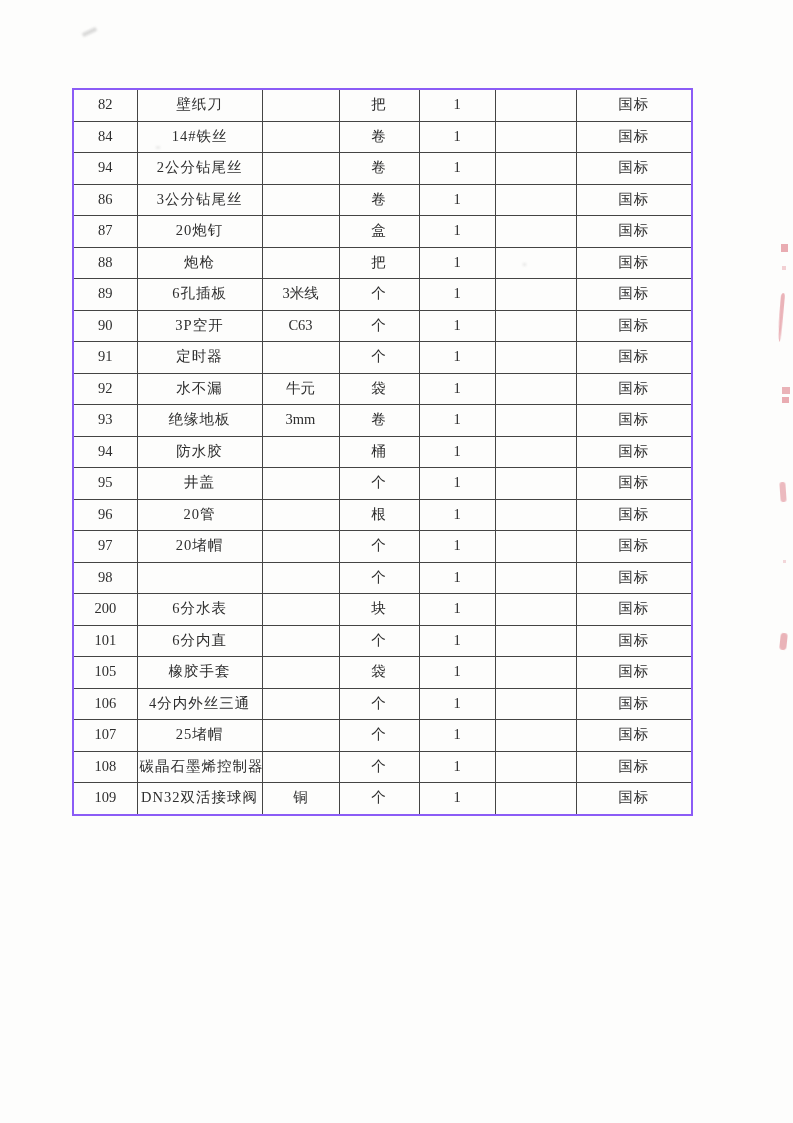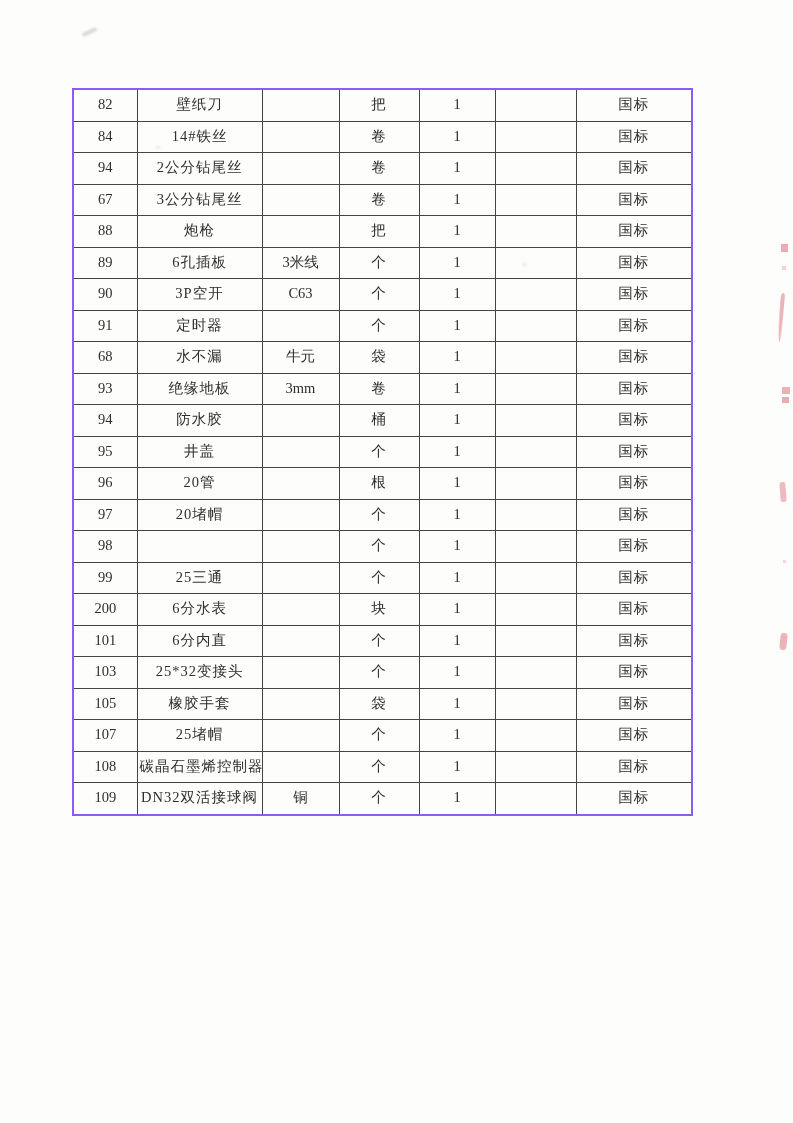--- a/index.html
+++ b/index.html
@@ -112,24 +112,33 @@
         <tr>
           <td class="c0">94</td>
           <td class="c1">2公分钻尾丝</td>
           <td class="c2"></td>
           <td class="c3">卷</td>
           <td class="c4">1</td>
           <td class="c5"></td>
           <td class="c6">国标</td>
         </tr>
         <tr>
-          <td class="c0">67</td>
+          <td class="c0">86</td>
           <td class="c1">3公分钻尾丝</td>
           <td class="c2"></td>
           <td class="c3">卷</td>
+          <td class="c4">1</td>
+          <td class="c5"></td>
+          <td class="c6">国标</td>
+        </tr>
+        <tr>
+          <td class="c0">87</td>
+          <td class="c1">20炮钉</td>
+          <td class="c2"></td>
+          <td class="c3">盒</td>
           <td class="c4">1</td>
           <td class="c5"></td>
           <td class="c6">国标</td>
         </tr>
         <tr>
           <td class="c0">88</td>
           <td class="c1">炮枪</td>
           <td class="c2"></td>
           <td class="c3">把</td>
           <td class="c4">1</td>
@@ -157,21 +166,21 @@
         <tr>
           <td class="c0">91</td>
           <td class="c1">定时器</td>
           <td class="c2"></td>
           <td class="c3">个</td>
           <td class="c4">1</td>
           <td class="c5"></td>
           <td class="c6">国标</td>
         </tr>
         <tr>
-          <td class="c0">68</td>
+          <td class="c0">92</td>
           <td class="c1">水不漏</td>
           <td class="c2">牛元</td>
           <td class="c3">袋</td>
           <td class="c4">1</td>
           <td class="c5"></td>
           <td class="c6">国标</td>
         </tr>
         <tr>
           <td class="c0">93</td>
           <td class="c1">绝缘地板</td>
@@ -220,60 +229,51 @@
         <tr>
           <td class="c0">98</td>
           <td class="c1"></td>
           <td class="c2"></td>
           <td class="c3">个</td>
           <td class="c4">1</td>
           <td class="c5"></td>
           <td class="c6">国标</td>
         </tr>
         <tr>
-          <td class="c0">99</td>
-          <td class="c1">25三通</td>
-          <td class="c2"></td>
-          <td class="c3">个</td>
-          <td class="c4">1</td>
-          <td class="c5"></td>
-          <td class="c6">国标</td>
-        </tr>
-        <tr>
           <td class="c0">200</td>
           <td class="c1">6分水表</td>
           <td class="c2"></td>
           <td class="c3">块</td>
           <td class="c4">1</td>
           <td class="c5"></td>
           <td class="c6">国标</td>
         </tr>
         <tr>
           <td class="c0">101</td>
           <td class="c1">6分内直</td>
           <td class="c2"></td>
           <td class="c3">个</td>
           <td class="c4">1</td>
           <td class="c5"></td>
           <td class="c6">国标</td>
         </tr>
         <tr>
-          <td class="c0">103</td>
-          <td class="c1">25*32变接头</td>
-          <td class="c2"></td>
-          <td class="c3">个</td>
-          <td class="c4">1</td>
-          <td class="c5"></td>
-          <td class="c6">国标</td>
-        </tr>
-        <tr>
           <td class="c0">105</td>
           <td class="c1">橡胶手套</td>
           <td class="c2"></td>
           <td class="c3">袋</td>
+          <td class="c4">1</td>
+          <td class="c5"></td>
+          <td class="c6">国标</td>
+        </tr>
+        <tr>
+          <td class="c0">106</td>
+          <td class="c1">4分内外丝三通</td>
+          <td class="c2"></td>
+          <td class="c3">个</td>
           <td class="c4">1</td>
           <td class="c5"></td>
           <td class="c6">国标</td>
         </tr>
         <tr>
           <td class="c0">107</td>
           <td class="c1">25堵帽</td>
           <td class="c2"></td>
           <td class="c3">个</td>
           <td class="c4">1</td>

